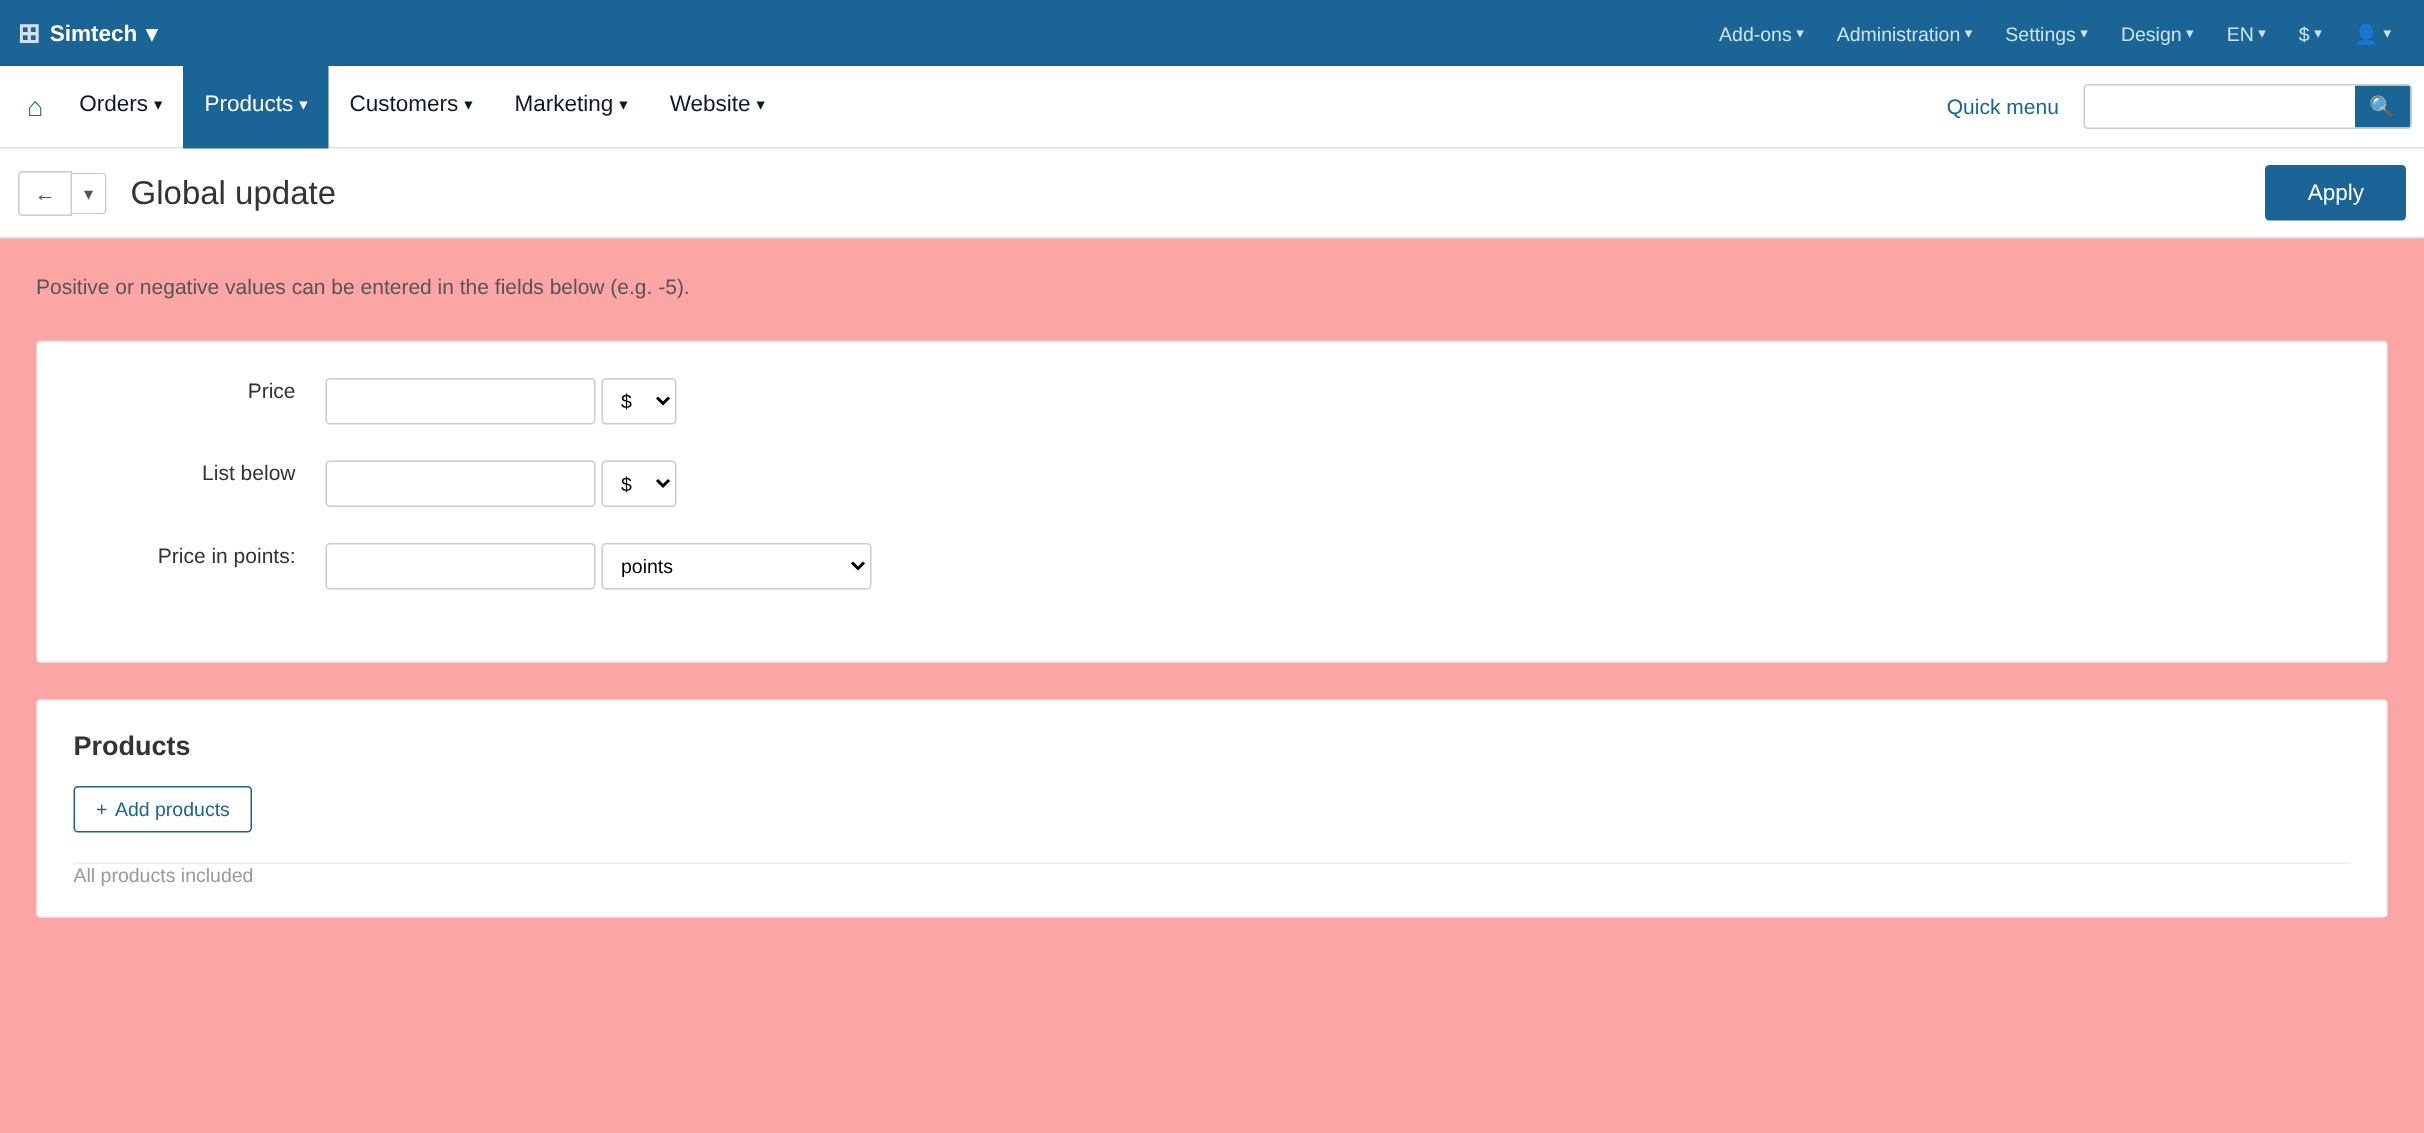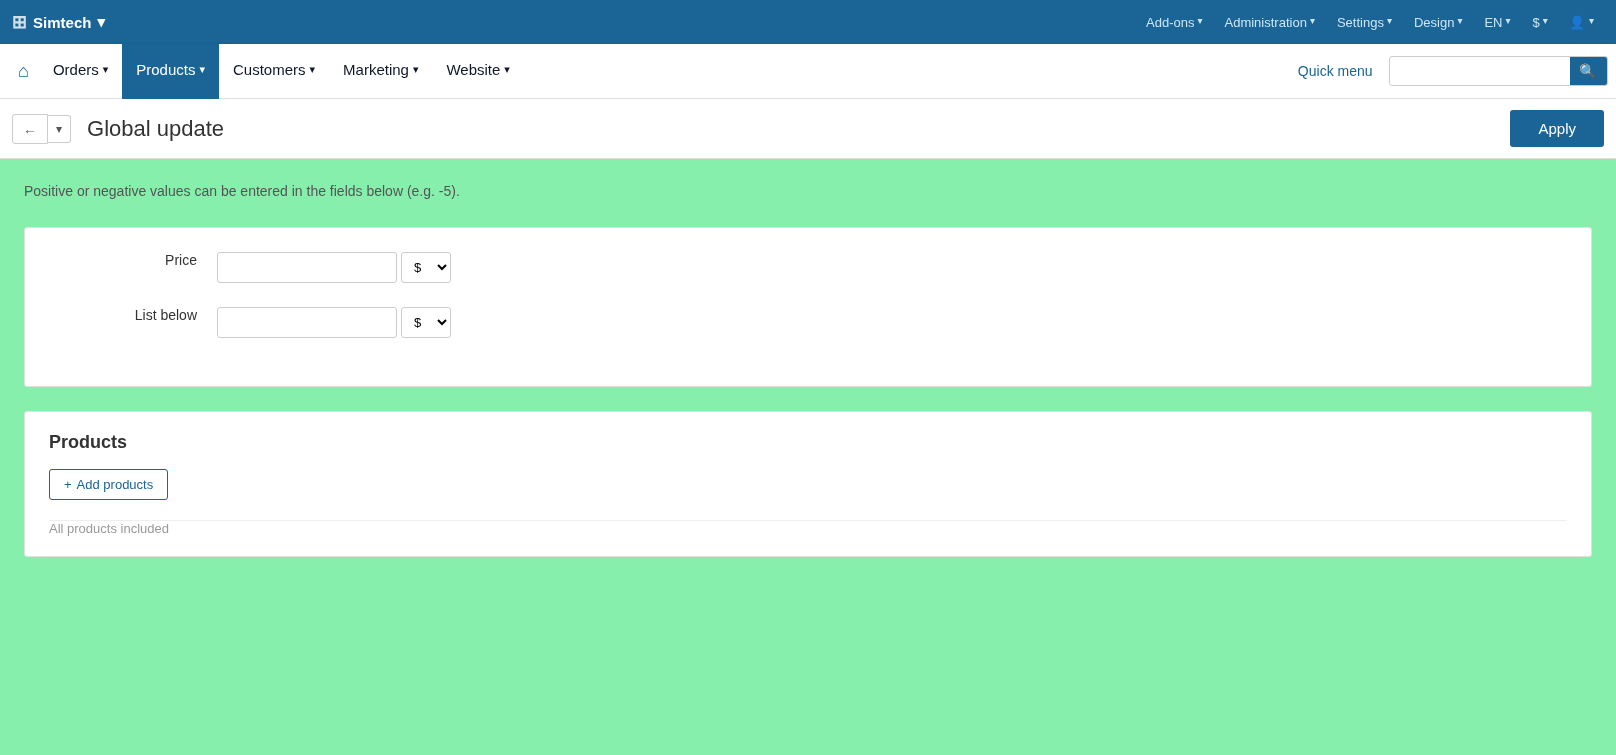--- a/index.html
+++ b/index.html
@@ -31,21 +31,21 @@
       display: flex;
       gap: 2px;
       align-items: center;
     }
     .topbar-nav-item {
       color: #cce5f6;
       font-size: 13px;
       padding: 4px 10px;
       cursor: pointer;
       display: flex;
-      align-items: flex-start;
+      align-items: center;
       gap: 3px;
       border-radius: 3px;
     }
     .topbar-nav-item .caret { font-size: 10px; }
 
     
     .secnav {
       background: #fff;
       height: 55px;
       display: flex;
@@ -147,21 +147,21 @@
       border: none;
       border-radius: 3px;
       padding: 10px 28px;
       font-size: 15px;
       cursor: pointer;
     }
 
     
     .content {
       padding: 24px 24px;
-      background: #86efac;
+      background: #fca5a5;
       min-height: calc(100vh - 159px);
     }
     .info-text {
       color: #555;
       font-size: 14px;
       margin-bottom: 28px;
     }
 
     
     .form-section {
@@ -345,20 +345,27 @@
     <div class="form-row">
       <label class="form-label">List below</label>
       <input class="form-input" type="text" style="">
       <select class="form-select">
         <option>$</option>
         <option>%</option>
       </select>
     </div>
 
 
+    <div class="form-row">
+      <label class="form-label">Price in points:</label>
+      <input class="form-input" type="text" style="">
+      <select class="form-select form-select-wide">
+        <option>points</option>
+      </select>
+    </div>
   </div>
 
   <div class="products-section">
     <div class="products-title">Products</div>
     <button class="add-products-btn">
       <span>+</span>
       <span> Add products</span>
     </button>
     <div class="all-products-row">All products included</div>
   </div>

